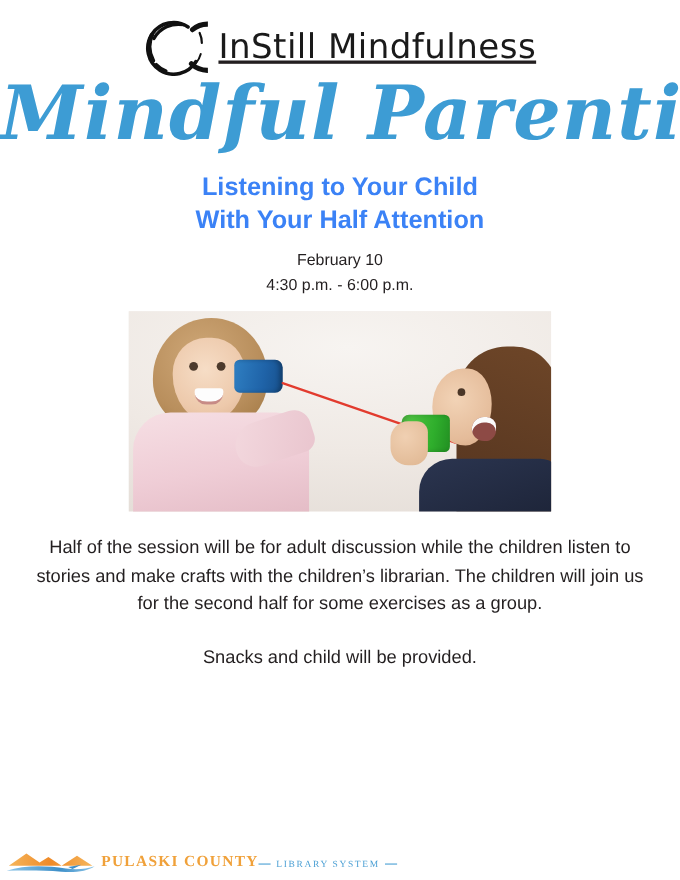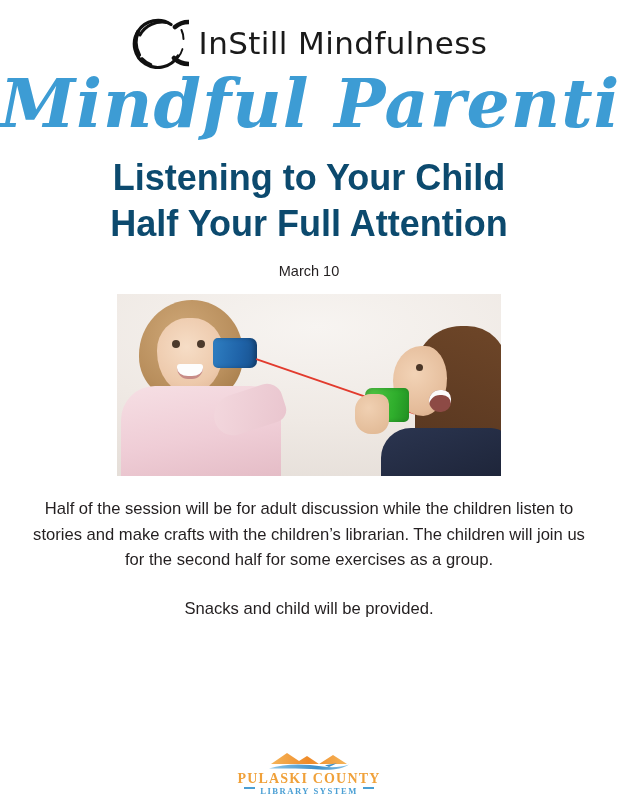--- a/index.html
+++ b/index.html
@@ -24,20 +24,21 @@
 
   
   .brand {
     display: flex;
     align-items: center;
     justify-content: center;
     gap: 10px;
     padding-top: 24px;
     height: 62px;
     box-sizing: border-box;
+    text-decoration: underline;
   }
   .brand-mark { width: 58px; height: 52px; flex: none; display:block; }
   .brand-word {
     font-family: "DejaVu Sans", sans-serif;
     font-size: 31px;
     font-weight: 400;
     letter-spacing: 0.4px;
     color: #1a1a1a;
     line-height: 1;
     white-space: nowrap;
@@ -53,24 +54,24 @@
     font-size: 68px;
     line-height: 1.05;
     letter-spacing: 1px;
     margin-top: 6px;
     white-space: nowrap;
   }
 
   
   .subtitle {
     text-align: center;
-    color: #0c4a6e;
+    color: #3b82f6;
     font-family: "Liberation Sans", sans-serif;
     font-weight: 700;
-    font-size: 36px;
+    font-size: 23px;
     line-height: 1.28;
     margin-top: 16px;
   }
   .subtitle div { white-space: nowrap; }
 
   
   .details {
     text-align: center;
     font-family: "Liberation Sans", sans-serif;
     font-size: 14.5px;
@@ -186,38 +187,38 @@
     color: #231f20;
   }
   .body-copy p { margin: 0; }
   .body-copy p + p { margin-top: 23px; }
 
   
   .footer {
     position: absolute;
     left: 0; right: 0; bottom: 4px;
     display: flex;
-    flex-direction: column;
+    flex-direction: row;
     align-items: center;
   }
   .footer-mark { width: 92px; height: 22px; display: block; }
   .footer-name {
     font-family: "Liberation Serif", serif;
     font-size: 14px;
     font-weight: 700;
     letter-spacing: 1.2px;
     color: #f0a13a;
     line-height: 1.05;
     margin-top: -1px;
   }
   .footer-sub {
-    display: flex; align-items: flex-start; gap: 5px;
+    display: flex; align-items: center; gap: 5px;
     font-family: "Liberation Serif", serif;
     font-size: 8.6px;
-    font-weight: 700;
+    font-weight: 400;
     letter-spacing: 1.5px;
     color: #4a9fd4;
     line-height: 1;
     margin-top: 1px;
   }
   .footer-sub .dash { width: 11px; height: 1.5px; background: #4a9fd4; display:block; }
 </style>
 </head>
 <body>
 
@@ -236,25 +237,26 @@
         <path d="M51.5 32 A22 22 0 0 1 47 40.5" stroke-width="1.8"></path>
       </g>
     </svg>
     <div class="brand-word">InStill Mindfulness</div>
   </div>
 
   <div class="script-title">Mindful Parenting</div>
 
   <div class="subtitle">
     <div>Listening to Your Child</div>
-    <div>Half Your Full Attention</div>
+    <div>With Your Half Attention</div>
   </div>
 
   <div class="details">
-    <div>March 10</div>
+    <div>February 10</div>
+    <div>4:30 p.m. - 6:00 p.m.</div>
   </div>
 
   <div class="photo-wrap">
     <div class="photo">
       <div class="kid-a-hair"></div>
       <div class="kid-a-face"></div>
       <div class="kid-a-eye l"></div>
       <div class="kid-a-eye r"></div>
       <div class="kid-a-smile"></div>
       <div class="kid-a-body"></div>

